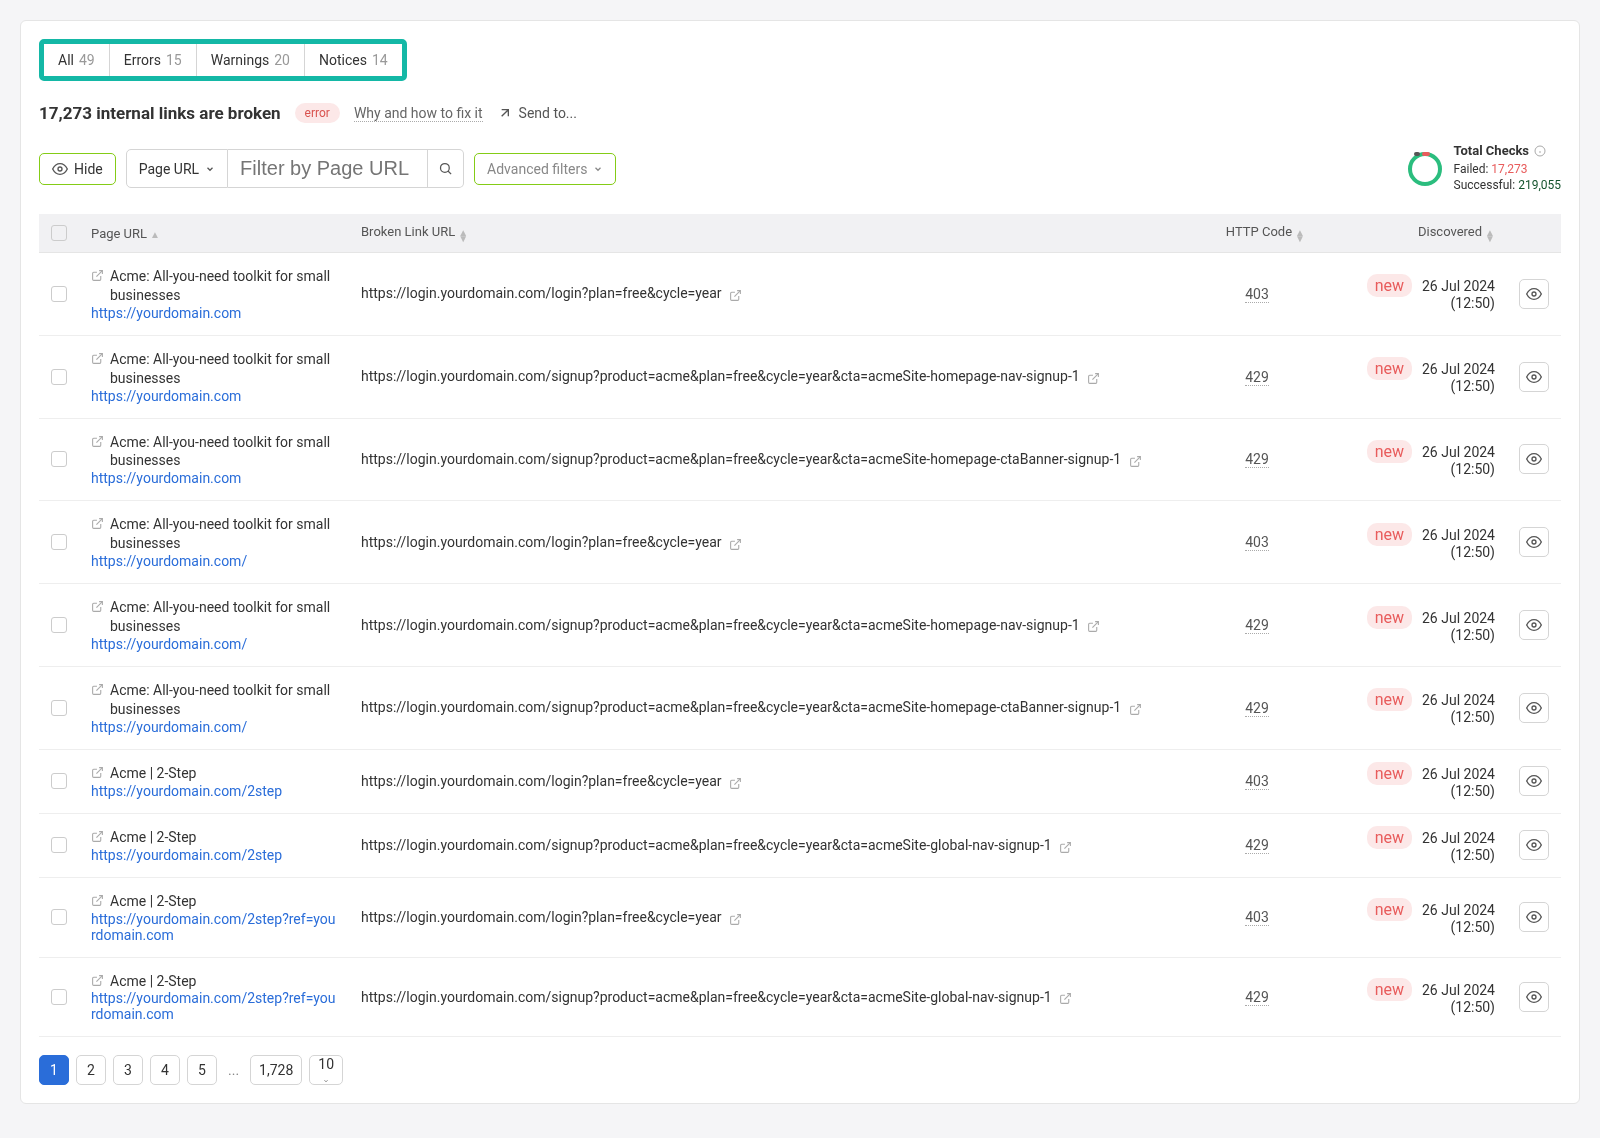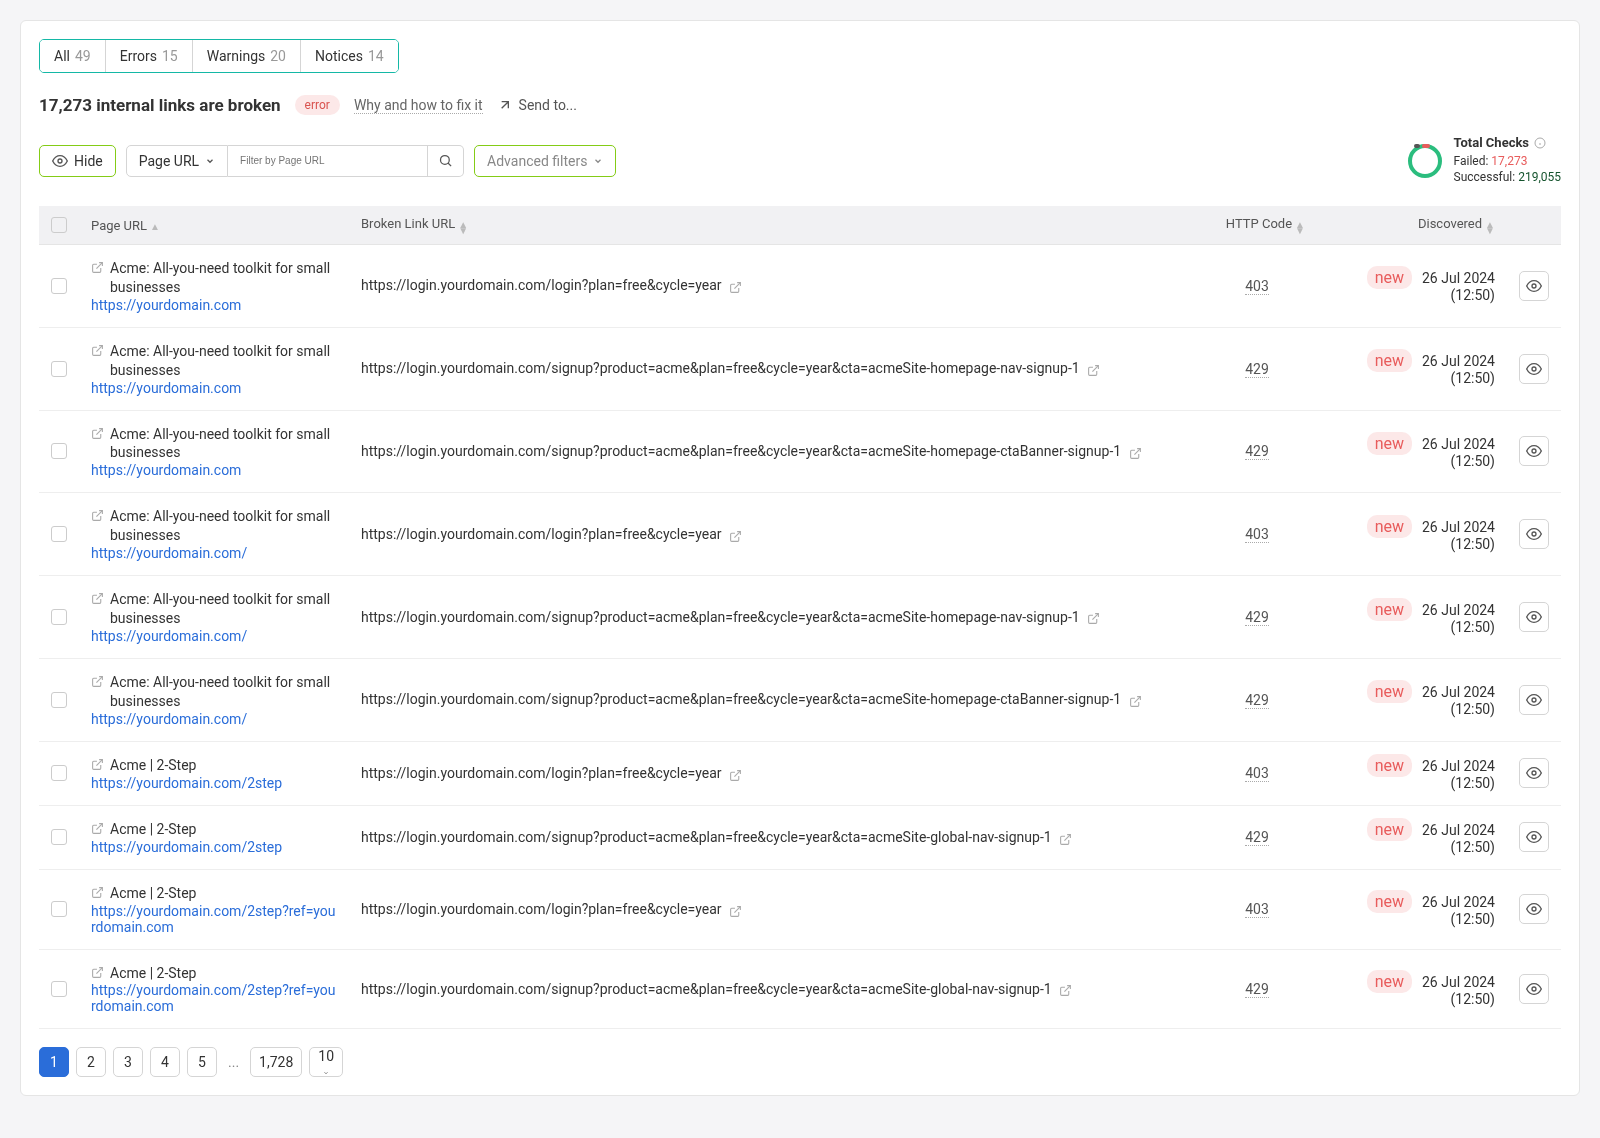--- a/index.html
+++ b/index.html
@@ -1,31 +1,31 @@
 <!DOCTYPE html>
 <html><head>
 <meta charset="utf-8">
 <style>
 * { box-sizing: border-box; margin: 0; padding: 0; }
 body { font-family: -apple-system, BlinkMacSystemFont, "Segoe UI", Roboto, sans-serif; background: #f5f5f7; padding: 20px; font-size: 14px; color: #333; }
 .container { background: #fff; border: 1px solid #e5e5e5; border-radius: 6px; padding: 18px; }
-.tabs { display: inline-flex; border: 1px solid #14b8a6; border-radius: 5px; overflow: hidden; margin-bottom: 22px; }
+.tabs { display: inline-flex; border: 5px solid #14b8a6; border-radius: 5px; overflow: hidden; margin-bottom: 22px; }
 .tab { padding: 8px 14px; background: #fff; border-right: 1px solid #d5d5d5; cursor: pointer; display: flex; align-items: center; gap: 5px; font-size: 14px; }
 .tab:last-child { border-right: none; }
 .tab .count { color: #999; }
 .header-row { display: flex; align-items: center; gap: 14px; margin-bottom: 20px; }
 .title { font-size: 17px; font-weight: 700; }
 .badge-error { background: #fce8e8; color: #d9534f; padding: 3px 10px; border-radius: 12px; font-size: 12px; }
 .link-dotted { color: #666; border-bottom: 1px dotted #aaa; cursor: pointer; }
 .sendto { display: flex; align-items: flex-start; gap: 6px; color: #555; cursor: pointer; }
 .toolbar { display: flex; align-items: center; gap: 10px; margin-bottom: 20px; }
 .btn { border: 1px solid #84cc16; border-radius: 5px; background: #fff; padding: 7px 12px; cursor: pointer; display: flex; align-items: center; gap: 6px; font-size: 14px; }
 .filter-group { display: flex; align-items: stretch; }
 .filter-group .drop { border: 1px solid #d5d5d5; border-radius: 5px 0 0 5px; padding: 7px 12px; display: flex; align-items: center; gap: 6px; cursor: pointer; }
-.filter-group input { border: 1px solid #d5d5d5; border-left: none; padding: 7px 12px; font-size: 10px; width: 200px; outline: none; }
+.filter-group input { border: 1px solid #d5d5d5; border-left: none; padding: 7px 12px; font-size: 20px; width: 200px; outline: none; }
 .filter-group .search-btn { border: 1px solid #d5d5d5; border-left: none; border-radius: 0 5px 5px 0; padding: 7px 10px; cursor: pointer; display: flex; align-items: center; }
 .stats { margin-left: auto; display: flex; align-items: center; gap: 12px; }
 .stats-donut { width: 34px; height: 34px; border-radius: 50%; border: 4px solid #2bbd7e; position: relative; }
 .stats-donut::before { content: ''; position: absolute; top: -4px; left: 10px; width: 8px; height: 4px; background: #e85c5c; border-radius: 2px; }
 .stats-donut::after { content: ''; position: absolute; top: -4px; left: 2px; width: 6px; height: 4px; background: #555; border-radius: 2px; }
 .stats-text { font-size: 12px; }
 .stats-title { font-weight: 700; font-size: 13px; margin-bottom: 4px; display: flex; gap: 5px; align-items: center; }
 .stats-line { margin-bottom: 2px; }
 .failed-n { color: #e85c5c; }
 .success-n { color: #14532d; }

